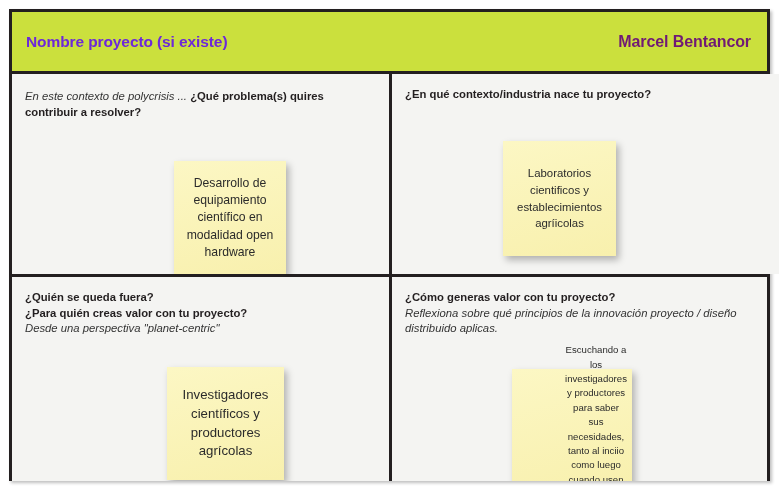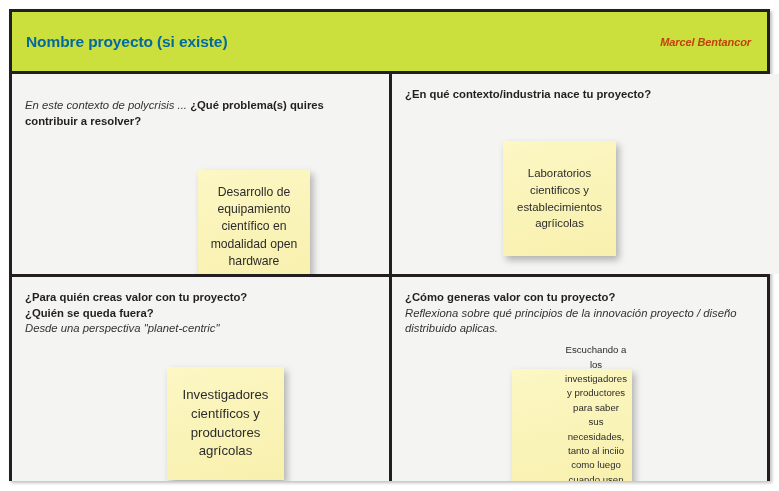--- a/index.html
+++ b/index.html
@@ -45,47 +45,46 @@
     border-bottom: 3px solid #231f20;
     box-sizing: border-box;
     display: flex;
     align-items: center;
     justify-content: space-between;
     padding: 0 12px 0 14px;
   }
   .header-title {
     font-size: 15.5px;
     font-weight: bold;
-    color: #0369a1;
+    color: #6d28d9;
     letter-spacing: -0.1px;
   }
   .header-author {
-    font-size: 11px;
+    font-size: 16px;
     font-weight: bold;
-    font-style: italic;
-    color: #c2410c;
+    color: #701a75;
     letter-spacing: -0.1px;
     padding-right: 4px;
   }
 
   
   .grid {
     position: absolute;
     left: 0;
     top: 62px;
     width: 100%;
     height: 407px;
   }
   .cell {
     position: absolute;
     box-sizing: border-box;
     background: #f4f4f2;
     overflow: hidden;
   }
-  .cell-tl { left: 0;     top: 11px;     width: 377px; height: 200px; }
+  .cell-tl { left: 0;     top: 2px;     width: 377px; height: 200px; }
   .cell-tr { left: 380px; top: 0;     width: 390px; height: 200px; }
   .cell-bl { left: 0;     top: 203px; width: 377px; height: 204px; }
   .cell-br { left: 380px; top: 203px; width: 375px; height: 204px; }
 
   
   .divider-v {
     position: absolute;
     left: 377px;
     top: 0;
     width: 3px;
@@ -130,21 +129,20 @@
     justify-content: center;
     text-align: center;
     color: #2b2b2b;
     box-sizing: border-box;
   }
   .sticky-text { display: block; width: 100%; }
 
   .sticky-1 {
     left: 162px; top: 85px; width: 112px; height: 114px;
     padding: 0 7px;
-    margin-left: 24px;
   }
   .sticky-1 .sticky-text { font-size: 12.2px; line-height: 1.42; }
 
   .sticky-2 {
     left: 111px; top: 67px; width: 113px; height: 115px;
     padding: 4px 2px;
   }
   .sticky-2 .sticky-text { font-size: 11.4px; line-height: 1.45; }
 
   .sticky-3 {
@@ -181,22 +179,22 @@
 
       <div class="cell cell-tr">
         <div class="prompt"><span class="b">¿En qué contexto/industria nace tu proyecto?</span></div>
         <div class="sticky sticky-2">
           <span class="sticky-text">Laboratorios cientificos y establecimientos agríicolas</span>
         </div>
       </div>
 
       <div class="cell cell-bl">
         <div class="prompt">
+          <span class="b" style="display:block;">¿Quién se queda fuera?</span>
           <span class="b" style="display:block;">¿Para quién creas valor con tu proyecto?</span>
-          <span class="b" style="display:block;">¿Quién se queda fuera?</span>
           <span class="sub">Desde una perspectiva "planet-centric"</span>
         </div>
         <div class="sticky sticky-3">
           <span class="sticky-text">Investigadores científicos y productores agrícolas</span>
         </div>
       </div>
 
       <div class="cell cell-br">
         <div class="prompt">
           <span class="b" style="display:block;">¿Cómo generas valor con tu proyecto?</span>

